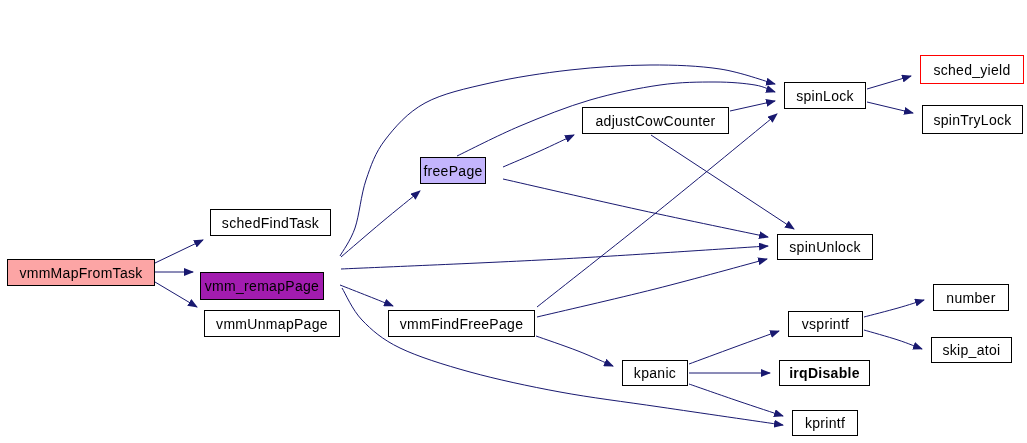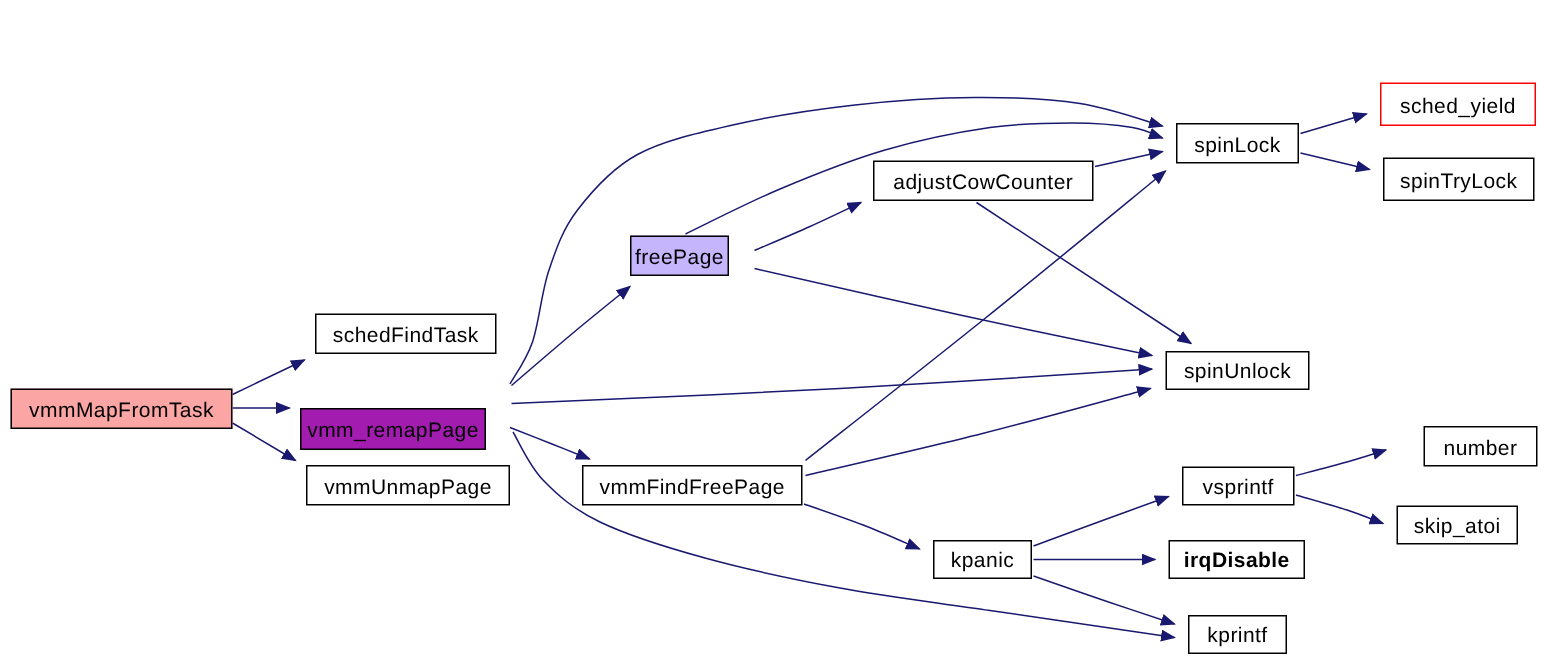--- a/index.html
+++ b/index.html
@@ -67,19 +67,19 @@
       <div class="node" style="left: 200px; top: 272px; width: 124px; height: 28px; background: #a21caf; border-color: rgb(0, 0, 0);">vmm_remapPage</div>
       <div class="node" style="left: 204px; top: 310px; width: 136px; height: 27px; background: rgb(255, 255, 255); border-color: rgb(0, 0, 0);">vmmUnmapPage</div>
       <div class="node" style="left: 420px; top: 157px; width: 66px; height: 27px; background: #c4b5fd; border-color: rgb(0, 0, 0); text-align: right;">freePage</div>
       <div class="node" style="left: 582px; top: 107px; width: 147px; height: 27px; background: rgb(255, 255, 255); border-color: rgb(0, 0, 0);">adjustCowCounter</div>
       <div class="node" style="left: 784px; top: 82px; width: 82px; height: 27px; background: rgb(255, 255, 255); border-color: rgb(0, 0, 0);">spinLock</div>
       <div class="node" style="left: 920px; top: 55px; width: 104px; height: 29px; background: rgb(255, 255, 255); border-color: rgb(255, 0, 0);">sched_yield</div>
       <div class="node" style="left: 922px; top: 105px; width: 101px; height: 29px; background: rgb(255, 255, 255); border-color: rgb(0, 0, 0);">spinTryLock</div>
       <div class="node" style="left: 777px; top: 234px; width: 96px; height: 26px; background: rgb(255, 255, 255); border-color: rgb(0, 0, 0);">spinUnlock</div>
       <div class="node" style="left: 388px; top: 310px; width: 147px; height: 27px; background: rgb(255, 255, 255); border-color: rgb(0, 0, 0);">vmmFindFreePage</div>
       <div class="node" style="left: 788px; top: 311px; width: 75px; height: 26px; background: rgb(255, 255, 255); border-color: rgb(0, 0, 0);">vsprintf</div>
-      <div class="node" style="left: 933px; top: 284px; width: 76px; height: 27px; background: rgb(255, 255, 255); border-color: rgb(0, 0, 0); margin-left: 16px;">number</div>
+      <div class="node" style="left: 933px; top: 284px; width: 76px; height: 27px; background: rgb(255, 255, 255); border-color: rgb(0, 0, 0);">number</div>
       <div class="node" style="left: 931px; top: 337px; width: 81px; height: 26px; background: rgb(255, 255, 255); border-color: rgb(0, 0, 0);">skip_atoi</div>
       <div class="node" style="left: 622px; top: 360px; width: 66px; height: 26px; background: rgb(255, 255, 255); border-color: rgb(0, 0, 0);">kpanic</div>
       <div class="node" style="left: 779px; top: 360px; width: 91px; height: 26px; background: rgb(255, 255, 255); border-color: rgb(0, 0, 0); font-weight: bold;">irqDisable</div>
       <div class="node" style="left: 792px; top: 410px; width: 66px; height: 26px; background: rgb(255, 255, 255); border-color: rgb(0, 0, 0);">kprintf</div>
     </div>
 </div>
 
 </body></html>

